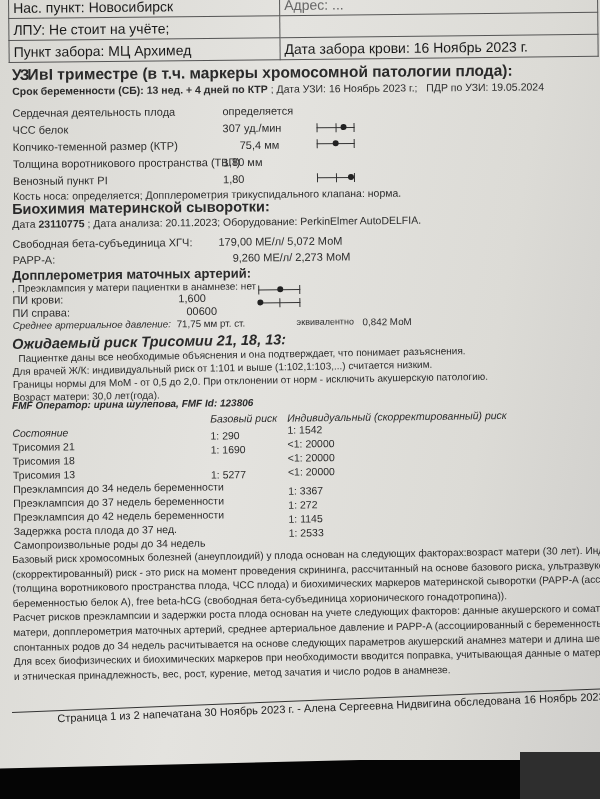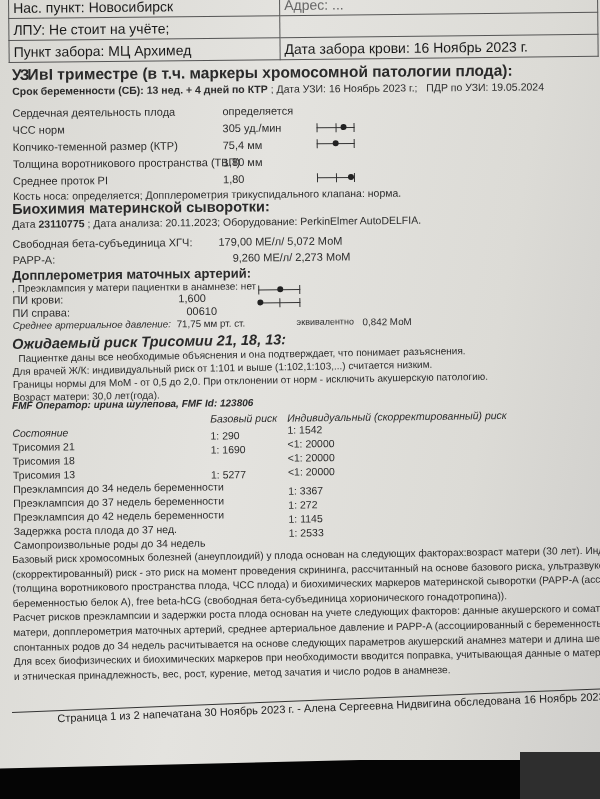--- a/index.html
+++ b/index.html
@@ -68,46 +68,46 @@
       <span>; Дата УЗИ:  16 Ноябрь 2023 г.;</span>
       &nbsp;&nbsp;<span>ПДР по УЗИ: 19.05.2024</span>
     </div>
 
     <div style="margin-top:10px;">
       <div class="row">
         <span class="lab">Сердечная деятельность плода</span>
         <span class="val" style="left:210px">определяется</span>
       </div>
       <div class="row">
-        <span class="lab">ЧСС норм</span>
-        <span class="val" style="left:210px">305 уд./мин</span>
+        <span class="lab">ЧСС белок</span>
+        <span class="val" style="left:210px">307 уд./мин</span>
         <div class="range" style="left:304px; top:2px; width:38px;">
           <div class="ln"></div>
             <div class="tk" style="left:0"></div>
             <div class="tk" style="left:19px"></div>
             <div class="tk" style="right:0"></div>
           <div class="dot" style="left:27px"></div>
         </div>
       </div>
       <div class="row">
         <span class="lab">Копчико-теменной размер (КТР)</span>
-        <span class="val" style="left:210px">75,4 мм</span>
+        <span class="val" style="left:227px">75,4 мм</span>
         <div class="range" style="left:304px; top:1px; width:38px;">
           <div class="ln"></div>
             <div class="tk" style="left:0"></div>
             <div class="tk" style="right:0"></div>
           <div class="dot" style="left:19px"></div>
         </div>
       </div>
       <div class="row">
         <span class="lab">Толщина воротникового пространства (ТВП)</span>
         <span class="val" style="left:210px">1,80 мм</span>
       </div>
       <div class="row">
-        <span class="lab">Среднее проток PI</span>
+        <span class="lab">Венозный пункт PI</span>
         <span class="val" style="left:210px">1,80</span>
         <div class="range" style="left:304px; top:1px; width:38px;">
           <div class="ln"></div>
             <div class="tk" style="left:0"></div>
             <div class="tk" style="left:19px"></div>
             <div class="tk" style="right:0"></div>
           <div class="dot" style="left:34px"></div>
         </div>
       </div>
       <div class="small" style="margin-top:-2px;">Кость носа: определяется;  Допплерометрия трикуспидального клапана: норма.</div>
@@ -139,21 +139,21 @@
       <span class="val" style="left:166px">1,600</span>
       <div class="range" style="left:246px; top:-6px; width:42px;">
         <div class="ln"></div>
           <div class="tk" style="left:0"></div>
           <div class="tk" style="right:0"></div>
         <div class="dot" style="left:22px"></div>
       </div>
     </div>
     <div class="row" style="height:13px">
       <span class="lab">ПИ справа:</span>
-      <span class="val" style="left:174px">00610</span>
+      <span class="val" style="left:174px">00600</span>
       <div class="range" style="left:246px; top:-6px; width:42px;">
         <div class="ln"></div>
           <div class="tk" style="left:21px"></div>
           <div class="tk" style="right:0"></div>
         <div class="dot" style="left:2px"></div>
       </div>
     </div>
     <div class="small" style="font-size:9.8px; position:relative; height:13px;">
       <span style="position:absolute; left:0; font-style:italic">Среднее артериальное давление:</span>
       <span style="position:absolute; left:164px">71,75  мм рт. ст.</span>

